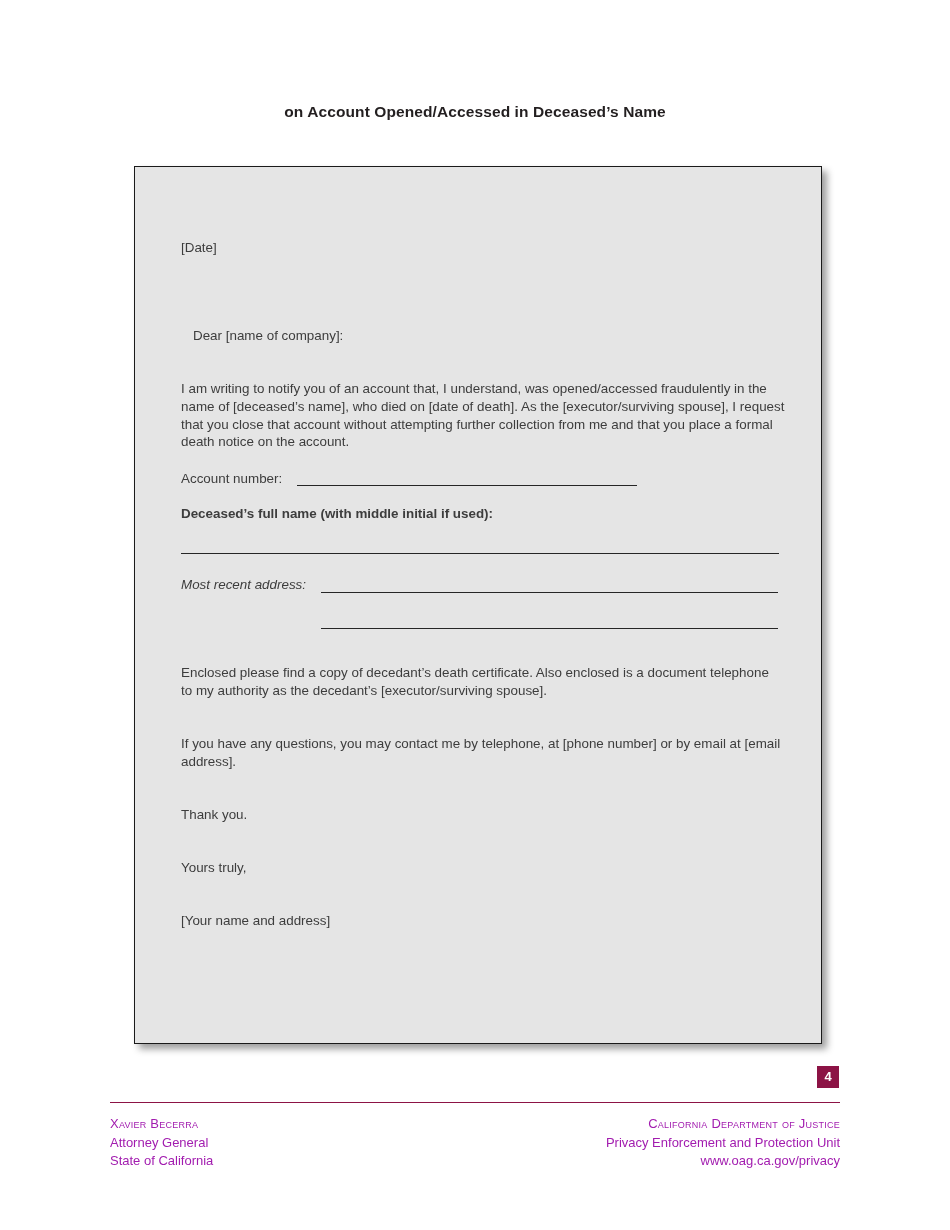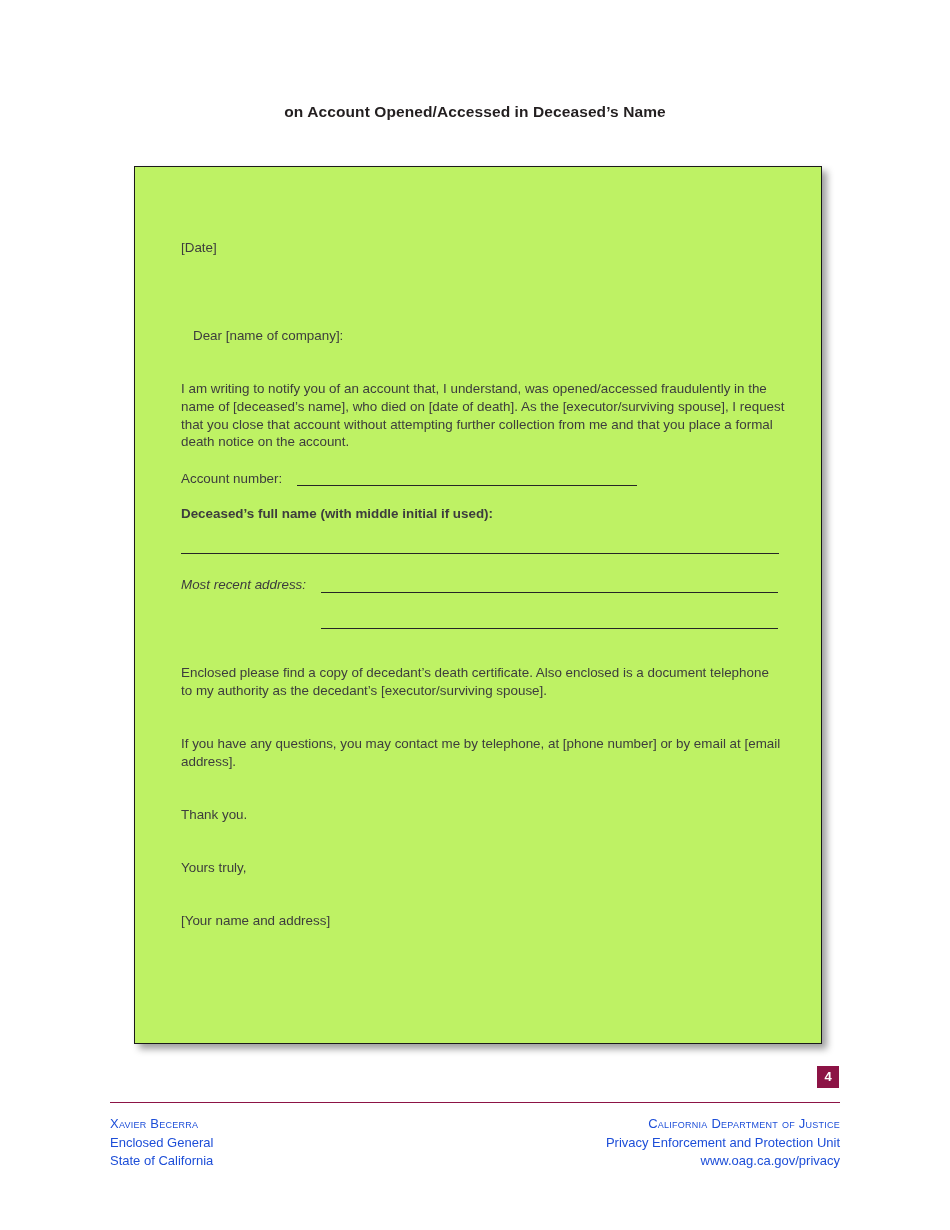--- a/index.html
+++ b/index.html
@@ -31,21 +31,21 @@
   }
   .page-title .line { display: block; }
 
   
   .letter-box {
     position: absolute;
     left: 134px;
     top: 166px;
     width: 688px;
     height: 878px;
-    background: #bef264;
+    background: #e5e5e5;
     border: 1.5px solid #1a1a1a;
     box-sizing: border-box;
     box-shadow: 5px 5px 7px rgba(0,0,0,0.38);
   }
 
   .letter-inner {
     position: absolute;
     left: 46px;
     top: 0;
     width: 612px;
@@ -112,21 +112,21 @@
     position: absolute;
     left: 110px;
     top: 1115px;
     width: 730px;
   }
   .footer-col {
     position: absolute;
     top: 0;
     font-size: 13px;
     line-height: 18.5px;
-    color: #1d4ed8;
+    color: #a21caf;
   }
   .footer-left  { left: 0;   text-align: left; }
   .footer-right { right: 0;  text-align: right; }
   .smallcaps {
     font-variant: small-caps;
     letter-spacing: 0.25px;
   }
   .footer-line { display: block; white-space: nowrap; }
 </style>
 </head>
@@ -168,21 +168,21 @@
   </div>
 </div>
 
 <div class="page-badge">4</div>
 
 <div class="footer-rule"></div>
 
 <div class="footer">
   <div class="footer-col footer-left">
     <span class="footer-line smallcaps">Xavier Becerra</span>
-    <span class="footer-line">Enclosed General</span>
+    <span class="footer-line">Attorney General</span>
     <span class="footer-line">State of California</span>
   </div>
   <div class="footer-col footer-right">
     <span class="footer-line smallcaps">California Department of Justice</span>
     <span class="footer-line">Privacy Enforcement and Protection Unit</span>
     <span class="footer-line">www.oag.ca.gov/privacy</span>
   </div>
 </div>
 
 </body></html>

